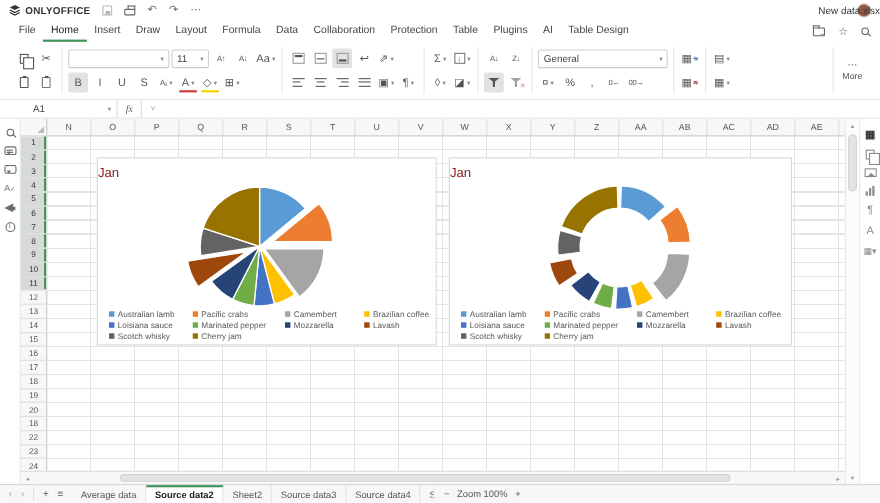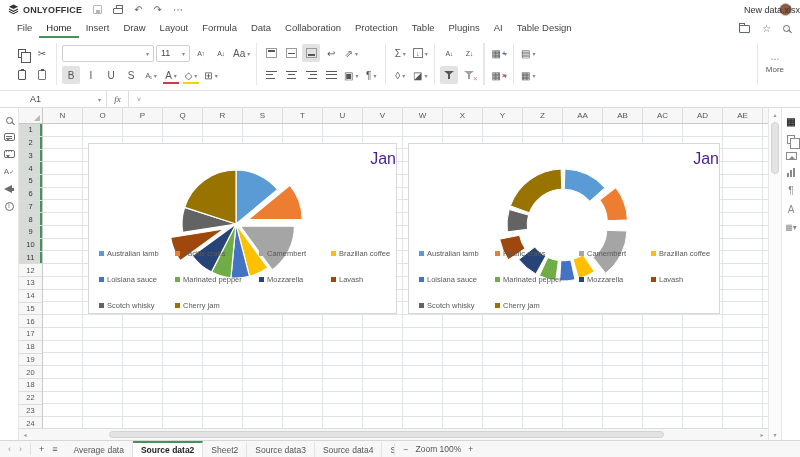--- a/index.html
+++ b/index.html
@@ -111,23 +111,23 @@
     repeating-linear-gradient(to bottom,transparent 0,transparent 11.75px,#e0e3e7 11.75px,#e0e3e7 12.75px)}
   .hscroll{position:absolute;left:0;right:0;bottom:0;height:12px;background:#f7f7f7;border-top:1px solid #dcdcdc}
   .harrow{position:absolute;top:0;bottom:0;width:12px;display:flex;align-items:center;justify-content:center;font-size:6px;color:#999}
   .hthumb{position:absolute;left:90px;width:555px;top:2px;height:7px;background:#e3e3e3;border:1px solid #d2d2d2;border-radius:4px}
   .vscroll{width:13px;position:relative;background:#fbfbfb;border-left:1px solid #e6e6e6}
   .varrow{position:absolute;left:0;right:0;height:12px;display:flex;align-items:center;justify-content:center;font-size:6px;color:#999}
   .vthumb{position:absolute;top:14px;left:2px;right:2px;height:52px;background:#e3e3e3;border:1px solid #d2d2d2;border-radius:4px}
 
   
   .chartbox{position:absolute;background:#fff;border:1px solid #d8d8d8}
-  .chart-title{position:absolute;top:6px;left:0;right:0;text-align:right;font-size:16px;color:#4c1d95}
+  .chart-title{position:absolute;top:6px;left:0;right:0;text-align:left;font-size:12px;color:#7f1d1d}
   .plot{position:absolute;left:0;top:0}
-  .legend{position:absolute;left:10px;right:2px;bottom:3px;display:grid;grid-template-columns:76px 84px 72px auto;row-gap:17px;font-size:7.5px;color:#595959}
+  .legend{position:absolute;left:10px;right:2px;bottom:3px;display:grid;grid-template-columns:76px 84px 72px auto;row-gap:1px;font-size:7.5px;color:#595959}
   .litem{display:flex;align-items:center;gap:3px;white-space:nowrap;overflow:hidden}
   .lmark{width:5px;height:5px;flex:0 0 5px}
 
   
   .statusbar{height:17px;border-top:1px solid #d7d7d7;background:#f7f7f7;display:flex;align-items:stretch;font-size:8.5px}
   .snav{display:flex;align-items:center;gap:8px;padding:0 8px;color:#9a9a9a;font-size:9px}
   .snav .on{color:#555}
   .sdiv{width:1px;background:#e0e0e0;margin:2px 0}
   .stabs{display:flex;max-width:328px;overflow:hidden}
   .stab{padding:0 8px;display:flex;align-items:center;border-right:1px solid #e2e2e2;color:#555;white-space:nowrap;border-top:2px solid transparent}
@@ -280,20 +280,34 @@
           <span class="funnel"></span>
         </span>
       <span class="btn">
           <span class="funnel" style="opacity:.55">
             <b>×</b>
           </span>
         </span>
     </div>
   </div>
   <div class="tdiv"></div>
+  <div class="group">
+    <div class="trow">
+      <span class="sel" style="width:118px">
+          <span>General</span>
+        </span>
+    </div>
+    <div class="trow">
+      <span class="btn dd">¤</span>
+      <span class="btn">%</span>
+      <span class="btn">,</span>
+      <span class="btn small7">0←</span>
+      <span class="btn small7">00→</span>
+    </div>
+  </div>
   <div class="tdiv"></div>
   <div class="group">
     <div class="trow">
       <span class="btn dd">
           <span class="dbl">▦</span>
           <b class="dbl">
             <b class="plus">+</b>
           </b>
         </span>
     </div>

